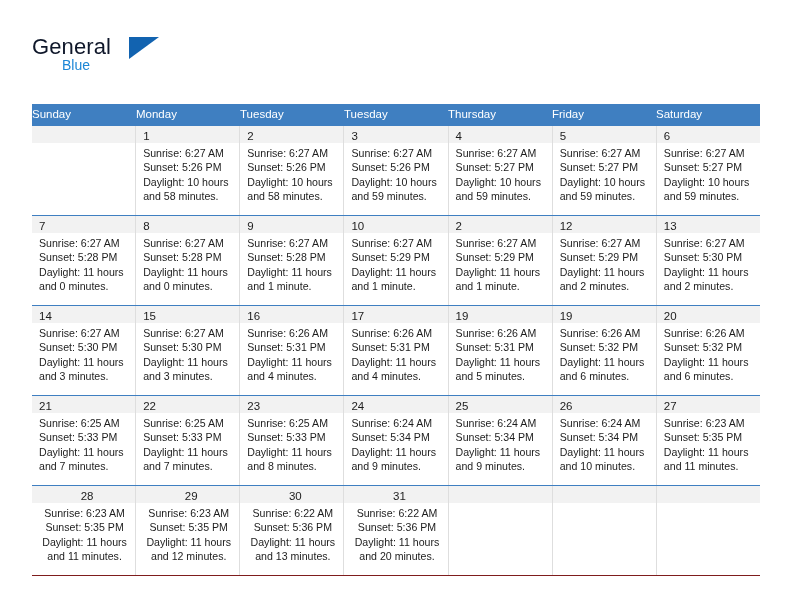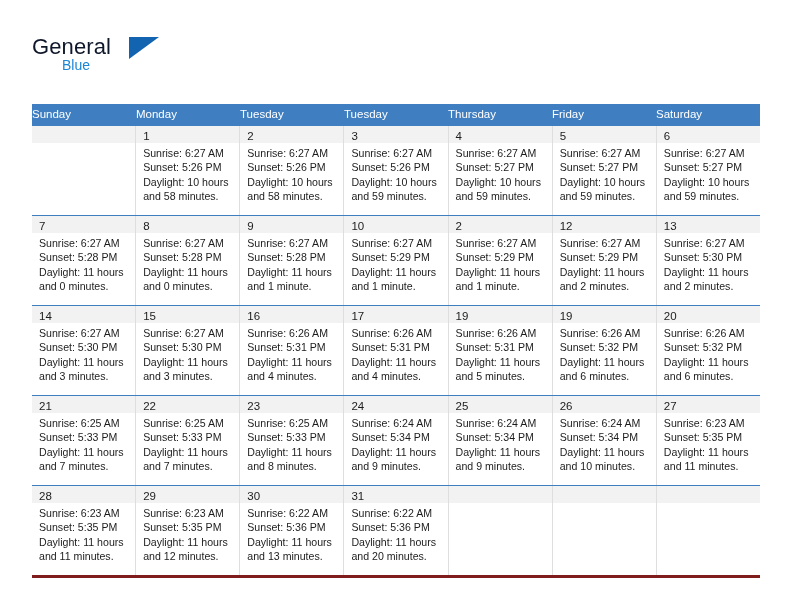--- a/index.html
+++ b/index.html
@@ -102,21 +102,22 @@
     box-sizing: border-box;
     white-space: nowrap;
     overflow: hidden;
   }
   .week-row {
     display: flex;
     border-top: 1px solid #3f7fc1;
     height: 89px;
   }
   .week-row.last {
-    border-bottom: 3px solid #7f1d1d;
+    border-bottom: 1px solid #7f1d1d;
+    text-align: center;
   }
   .day-cell {
     flex: 1 1 0;
     box-sizing: border-box;
     border-right: 1px solid #dedede;
     position: relative;
     overflow: hidden;
   }
   .day-cell:last-child {
     border-right: none;

